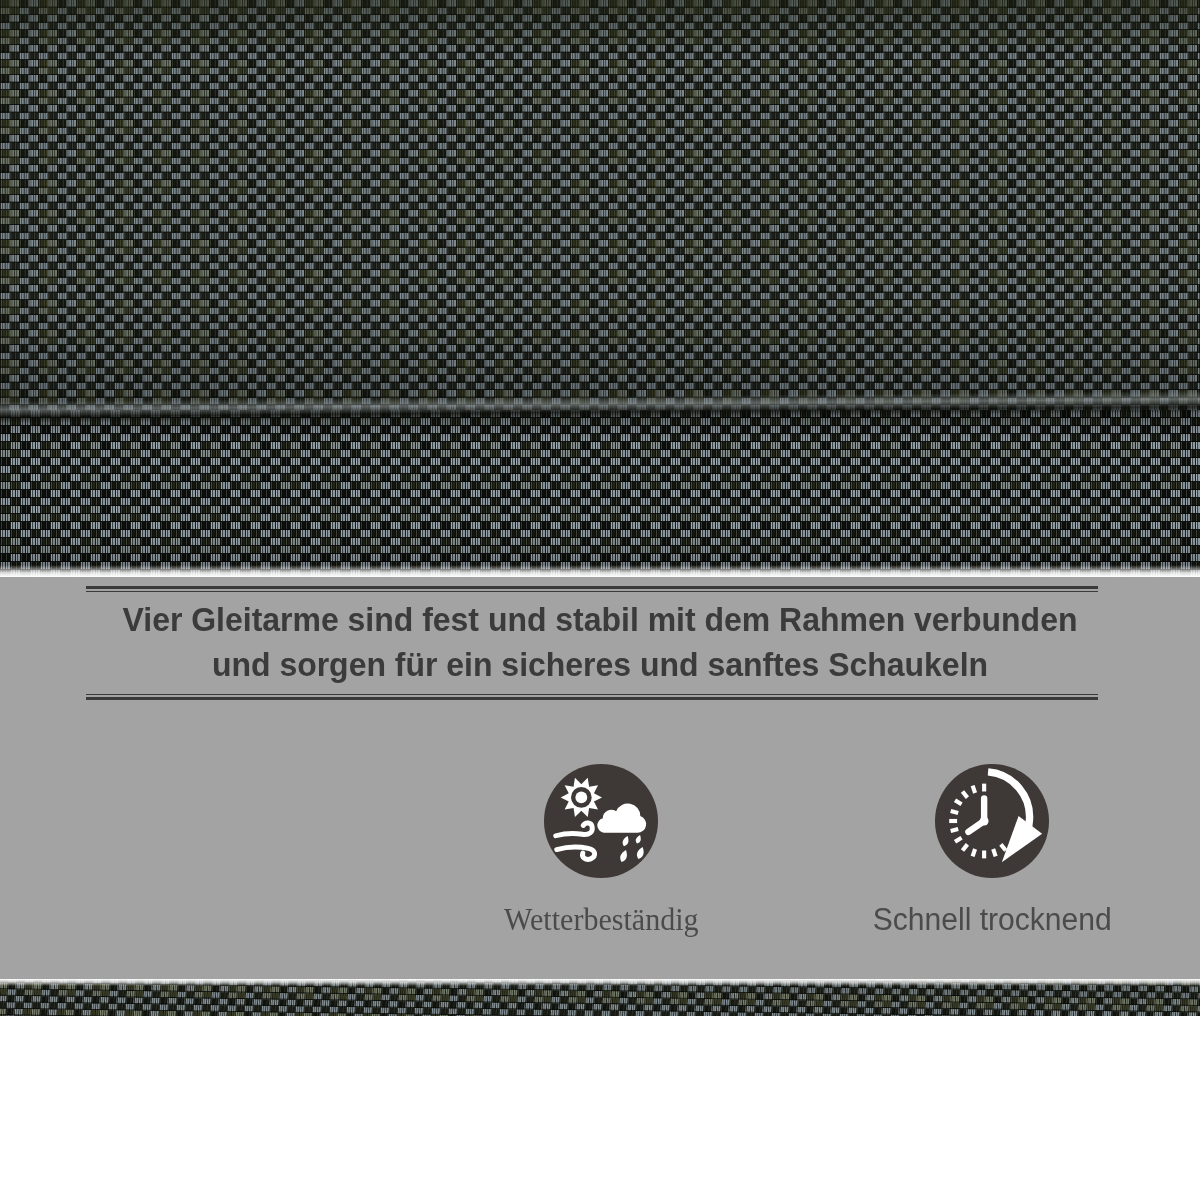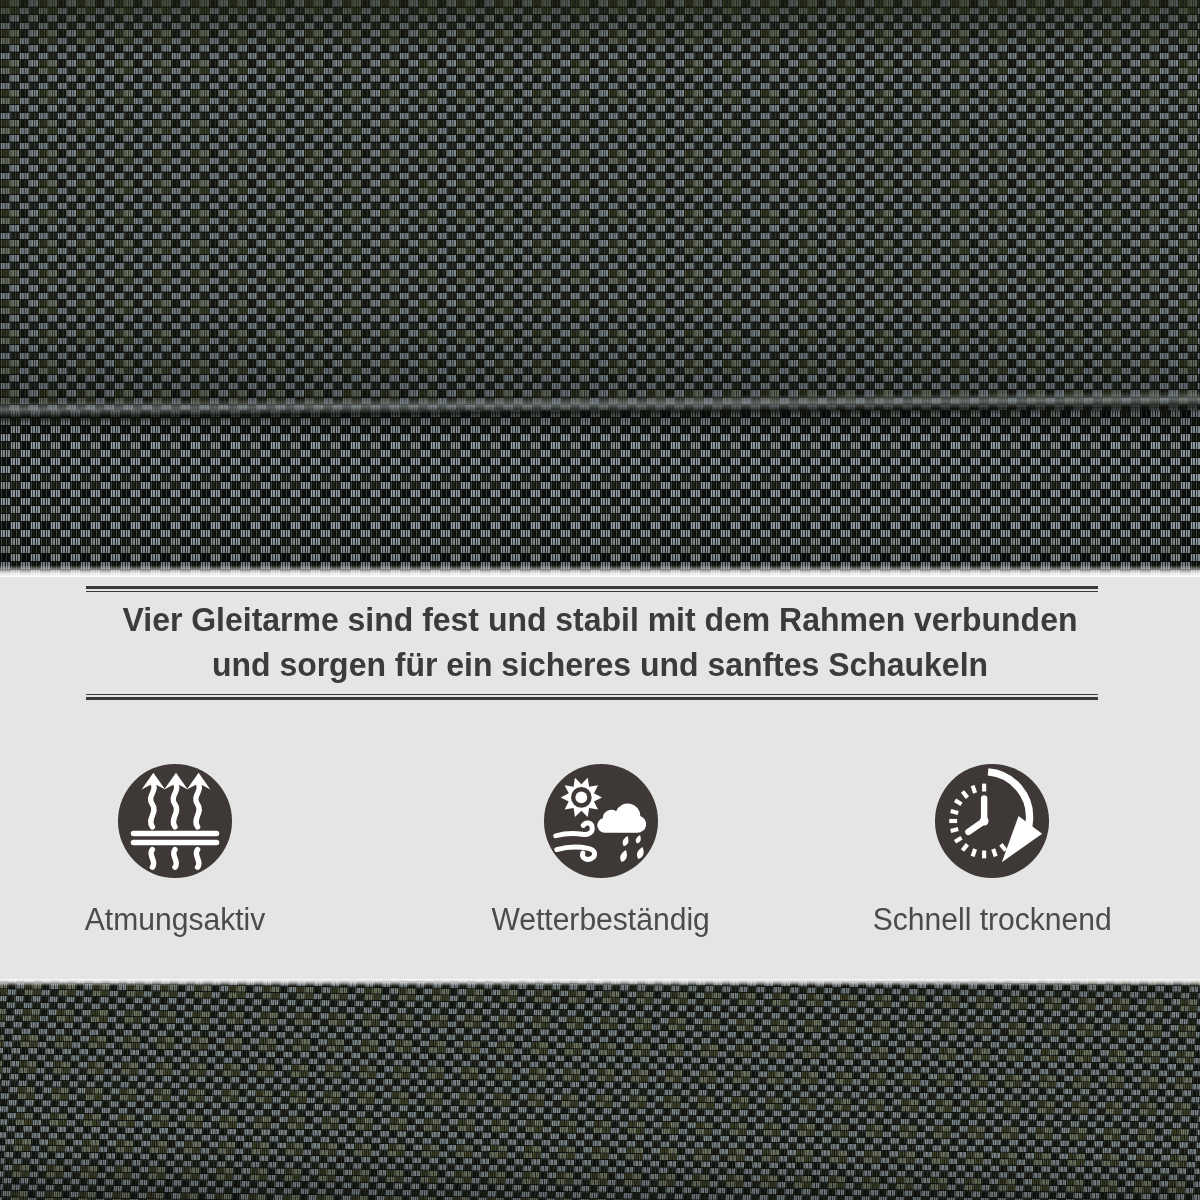--- a/index.html
+++ b/index.html
@@ -1,18 +1,18 @@
 <!DOCTYPE html>
 <html><head>
 <meta charset="utf-8">
 <style>
   html,body{margin:0;padding:0;background:#ffffff;}
   #page{
-    position:relative;width:1200px;height:1200px;overflow:hidden;
-    background:#e5e5e5;font-family:"Liberation Sans",sans-serif;
+    position:relative;width:1200px;height:1016px;overflow:hidden;
+    background:#a3a3a3;font-family:"Liberation Sans",sans-serif;
   }
   
   .weave{position:absolute;left:0;right:0;}
   .weave-a{ 
     background-color:#161a12;
     background-image:
       linear-gradient(180deg, rgba(26,30,16,0.45) 0, rgba(26,30,16,0) 14%, rgba(0,0,0,0) 72%, rgba(0,0,0,0.18) 100%),
       repeating-linear-gradient(0deg, rgba(8,10,6,0.85) 0 1px, rgba(0,0,0,0) 1px 7.5px),
       repeating-linear-gradient(90deg, rgba(10,12,8,0.8) 0 1px, rgba(236,240,242,0.16) 1px 2px, rgba(10,12,8,0.55) 2px 3px, rgba(0,0,0,0) 3px 4.75px),
       conic-gradient(from 270deg, rgba(88,92,46,0.40) 0 90deg, rgba(0,0,0,0) 0),
@@ -60,21 +60,21 @@
     background:linear-gradient(180deg, #3a3a3a 0 2.6px, rgba(0,0,0,0) 2.6px 4.6px, #3a3a3a 4.6px 5.8px, rgba(0,0,0,0) 5.8px);}
   .rule-bottom{top:694px;
     background:linear-gradient(180deg, #3a3a3a 0 1.2px, rgba(0,0,0,0) 1.2px 3.2px, #3a3a3a 3.2px 6px, rgba(0,0,0,0) 6px);}
   .heading{position:absolute;top:597px;left:0;width:1200px;text-align:center;}
   .heading-line{
     font-weight:bold;font-size:34px;line-height:45px;color:#3b3b3b;
     transform:scaleX(0.94);transform-origin:50% 50%;white-space:nowrap;
   }
   .feature{position:absolute;width:340px;display:flex;flex-direction:column;align-items:center;top:762px;}
   .feature-1{left:5px;}
-  .feature-2{left:431px;}
+  .feature-2{left:431px;font-family:Liberation Serif, serif;}
   .feature-3{left:822px;}
   .icon-circle{width:118px;height:118px;display:block;}
   .feature-label{
     margin-top:23px;font-size:31px;line-height:34px;color:#4b4b4b;
     transform:scaleX(0.97);white-space:nowrap;
   }
 </style>
 </head>
 <body>
 
@@ -86,41 +86,20 @@
     <div class="seam"></div>
   </div>
 
   <div class="rule rule-top"></div>
   <div class="heading">
     <div class="heading-line">Vier Gleitarme sind fest und stabil mit dem Rahmen verbunden</div>
     <div class="heading-line">und sorgen für ein sicheres und sanftes Schaukeln</div>
   </div>
   <div class="rule rule-bottom"></div>
 
-  <div class="feature feature-1">
-    <svg class="icon-circle" viewBox="0 0 120 120">
-      <circle cx="60" cy="60" r="58" fill="#3e3936"></circle>
-      <g fill="none" stroke="#ffffff" stroke-width="5.5" stroke-linecap="round">
-        <path d="M37 66 C31 58 43 51 37 43 C31 35 42 29 38 23"></path>
-        <path d="M60 66 C54 58 66 51 60 43 C54 35 65 29 61 23"></path>
-        <path d="M83 66 C77 58 89 51 83 43 C77 35 88 29 84 23"></path>
-        <path d="M37 89 C32 95 42 101 37 107"></path>
-        <path d="M60 89 C55 95 65 101 60 107"></path>
-        <path d="M83 89 C78 95 88 101 83 107"></path>
-      </g>
-      <g fill="#ffffff">
-        <path d="M38 11 L26 28 L38 21.5 L50 28 Z"></path>
-        <path d="M61 11 L49 28 L61 21.5 L73 28 Z"></path>
-        <path d="M84 11 L72 28 L84 21.5 L96 28 Z"></path>
-        <rect x="15" y="70" width="90" height="5.6" rx="2.8"></rect>
-        <rect x="15" y="79" width="90" height="5.6" rx="2.8"></rect>
-      </g>
-    </svg>
-    <div class="feature-label">Atmungsaktiv</div>
-  </div>
 
   <div class="feature feature-2">
     <svg class="icon-circle" viewBox="0 0 120 120">
       <circle cx="60" cy="60" r="58" fill="#3e3936"></circle>
 
       <polygon fill="#ffffff" points="61,36 52.8,31.8 57,23.7 47.9,25.1 46.5,16 40,22.5 33.5,16 32.1,25.1 23,23.7 27.2,31.8 19,36 27.2,40.2 23,48.3 32.1,46.9 33.5,56 40,49.5 46.5,56 47.9,46.9 57,48.3 52.8,40.2"></polygon>
       <circle cx="40" cy="36" r="10.5" fill="#3e3936"></circle>
       <circle cx="40" cy="36" r="6" fill="#ffffff"></circle>
 
       <path fill="#ffffff" d="M63 72 h34 a8.8 8.8 0 0 0 3 -17.1 a12.8 12.8 0 0 0 -24.6 -4.9 a8.8 8.8 0 0 0 -13.6 7.3 a7.5 7.5 0 0 0 1.2 14.7 Z"></path>

